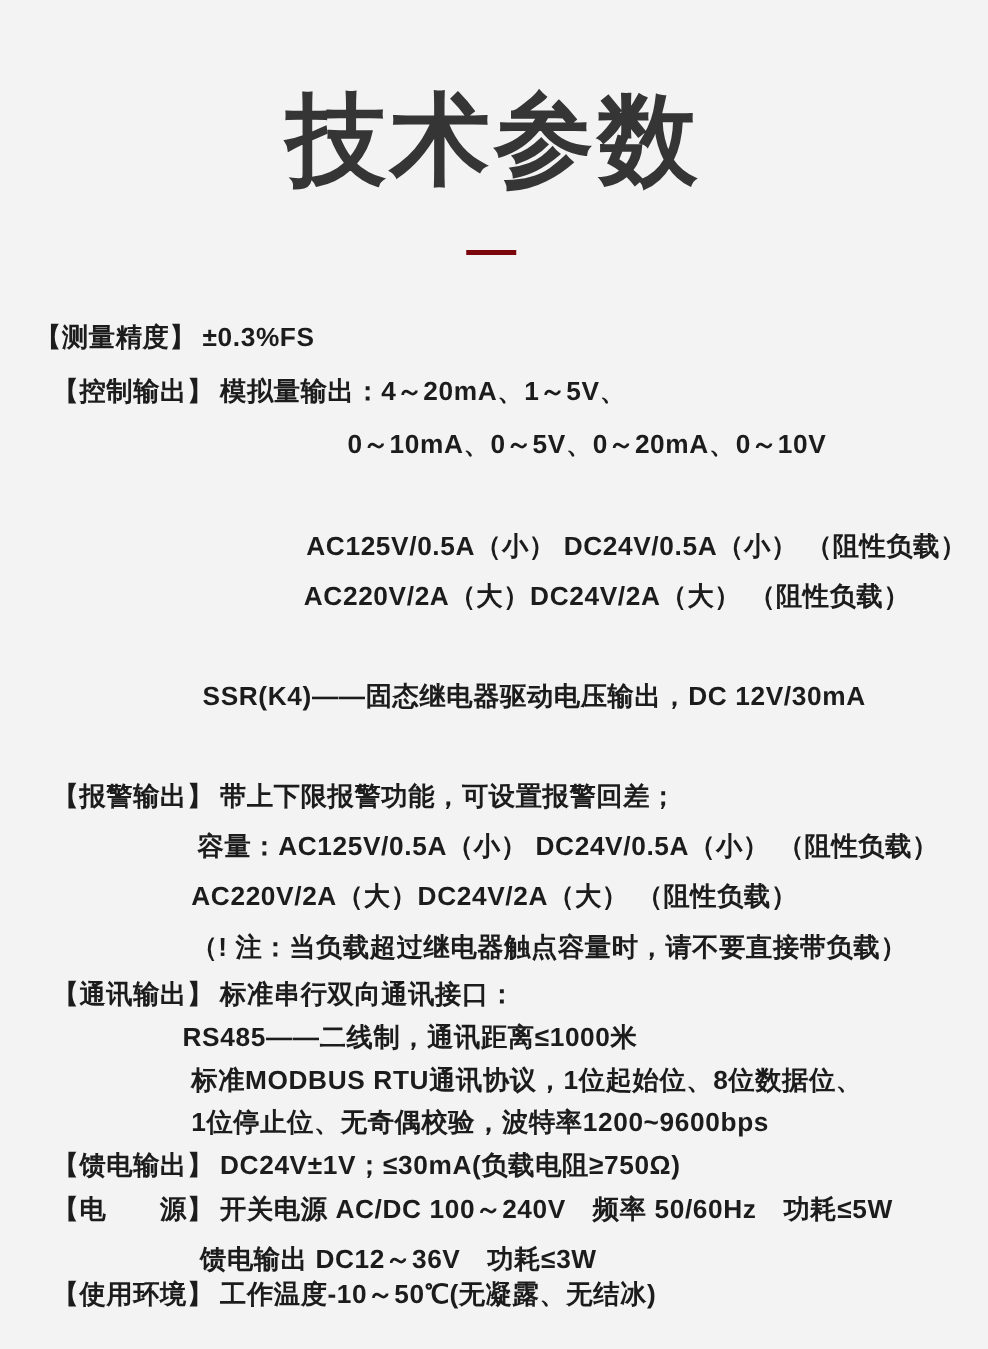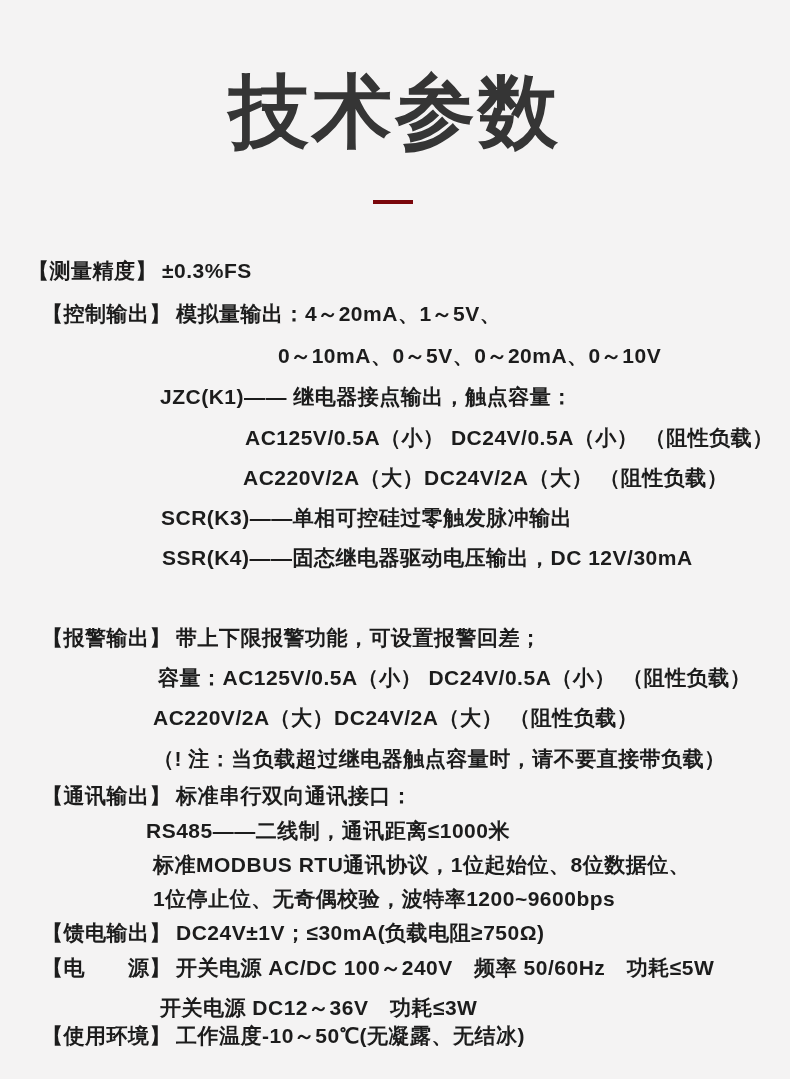--- a/index.html
+++ b/index.html
@@ -67,35 +67,29 @@
   </div>
 
   <div class="spec-line" style="top:299px; left:42px;">
     <span class="spec-label">【控制输出】</span><span class="spec-value">模拟量输出：4～20mA、1～5V、</span>
   </div>
 
   <div class="spec-line" style="top:341px; left:278px;">
     <span class="spec-value">0～10mA、0～5V、0～20mA、0～10V</span>
   </div>
 
-  <div class="spec-line" style="top:382px; left:160px;">
-    <span class="spec-value">JZC(K1)—— 继电器接点输出，触点容量：</span>
-  </div>
 
   <div class="spec-line" style="top:423px; left:245px;">
     <span class="spec-value">AC125V/0.5A（小） DC24V/0.5A（小） （阻性负载）</span>
   </div>
 
   <div class="spec-line" style="top:463px; left:243px;">
     <span class="spec-value">AC220V/2A（大）DC24V/2A（大） （阻性负载）</span>
   </div>
 
-  <div class="spec-line" style="top:503px; left:161px;">
-    <span class="spec-value">SCR(K3)——单相可控硅过零触发脉冲输出</span>
-  </div>
 
   <div class="spec-line" style="top:543px; left:162px;">
     <span class="spec-value">SSR(K4)——固态继电器驱动电压输出，DC 12V/30mA</span>
   </div>
 
 
   <div class="spec-line" style="top:623px; left:42px;">
     <span class="spec-label">【报警输出】</span><span class="spec-value">带上下限报警功能，可设置报警回差；</span>
   </div>
 
@@ -129,20 +123,20 @@
 
   <div class="spec-line" style="top:918px; left:42px;">
     <span class="spec-label">【馈电输出】</span><span class="spec-value">DC24V±1V；≤30mA(负载电阻≥750Ω)</span>
   </div>
 
   <div class="spec-line" style="top:953px; left:42px;text-align:center;">
     <span class="spec-label">【电　　源】</span><span class="spec-value">开关电源 AC/DC 100～240V　频率 50/60Hz　功耗≤5W</span>
   </div>
 
   <div class="spec-line" style="top:993px; left:160px;">
-    <span class="spec-value">开关电源 DC12～36V　功耗≤3W</span>
+    <span class="spec-value">馈电输出 DC12～36V　功耗≤3W</span>
   </div>
 
   <div class="spec-line" style="top:1021px; left:42px;">
     <span class="spec-label">【使用环境】</span><span class="spec-value">工作温度-10～50℃(无凝露、无结冰)</span>
   </div>
 
 </div>
 
 </body></html>

